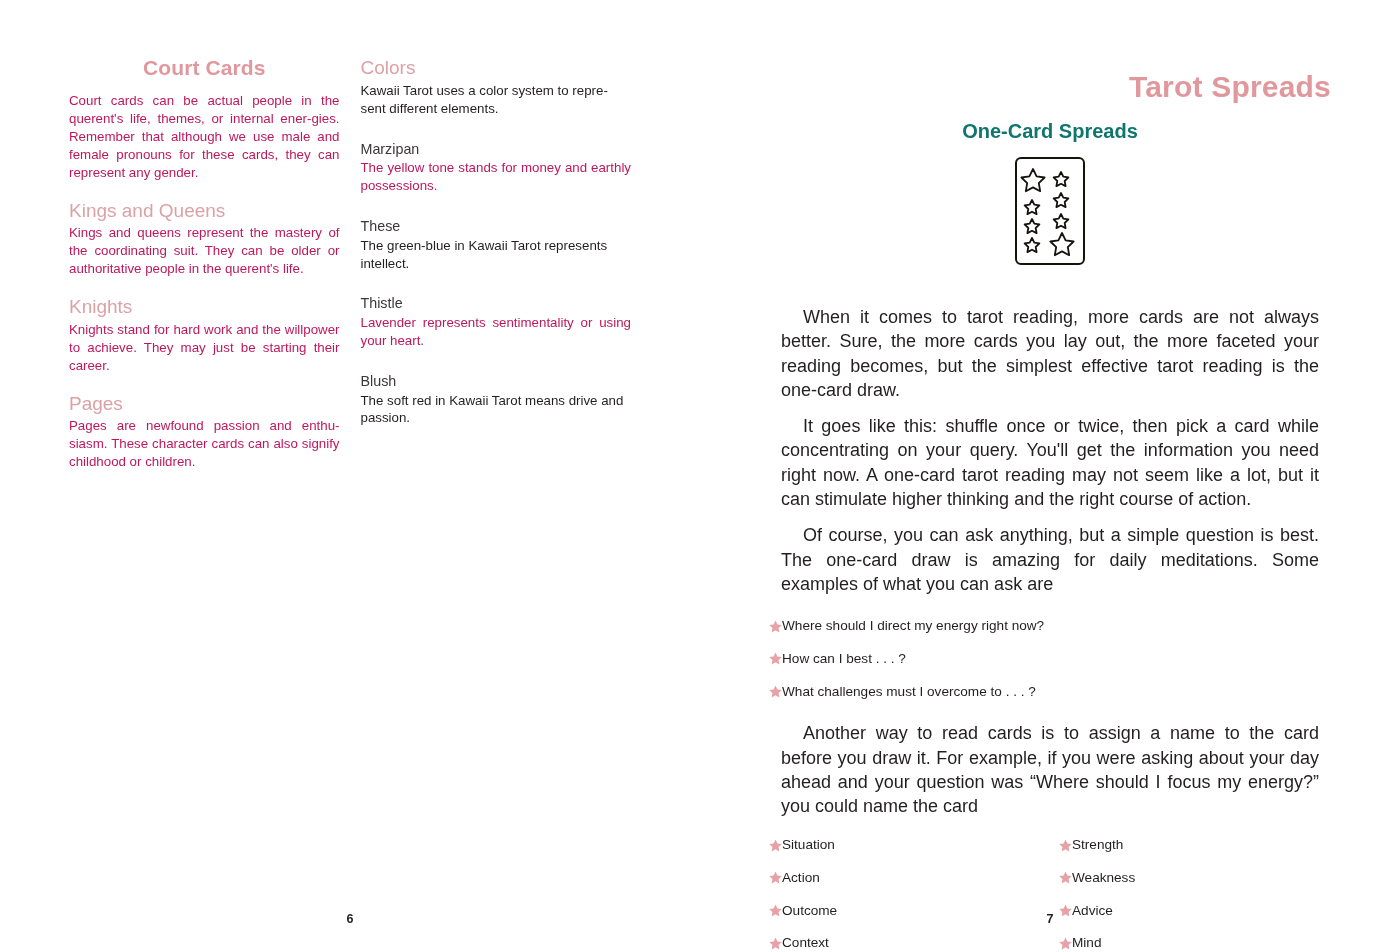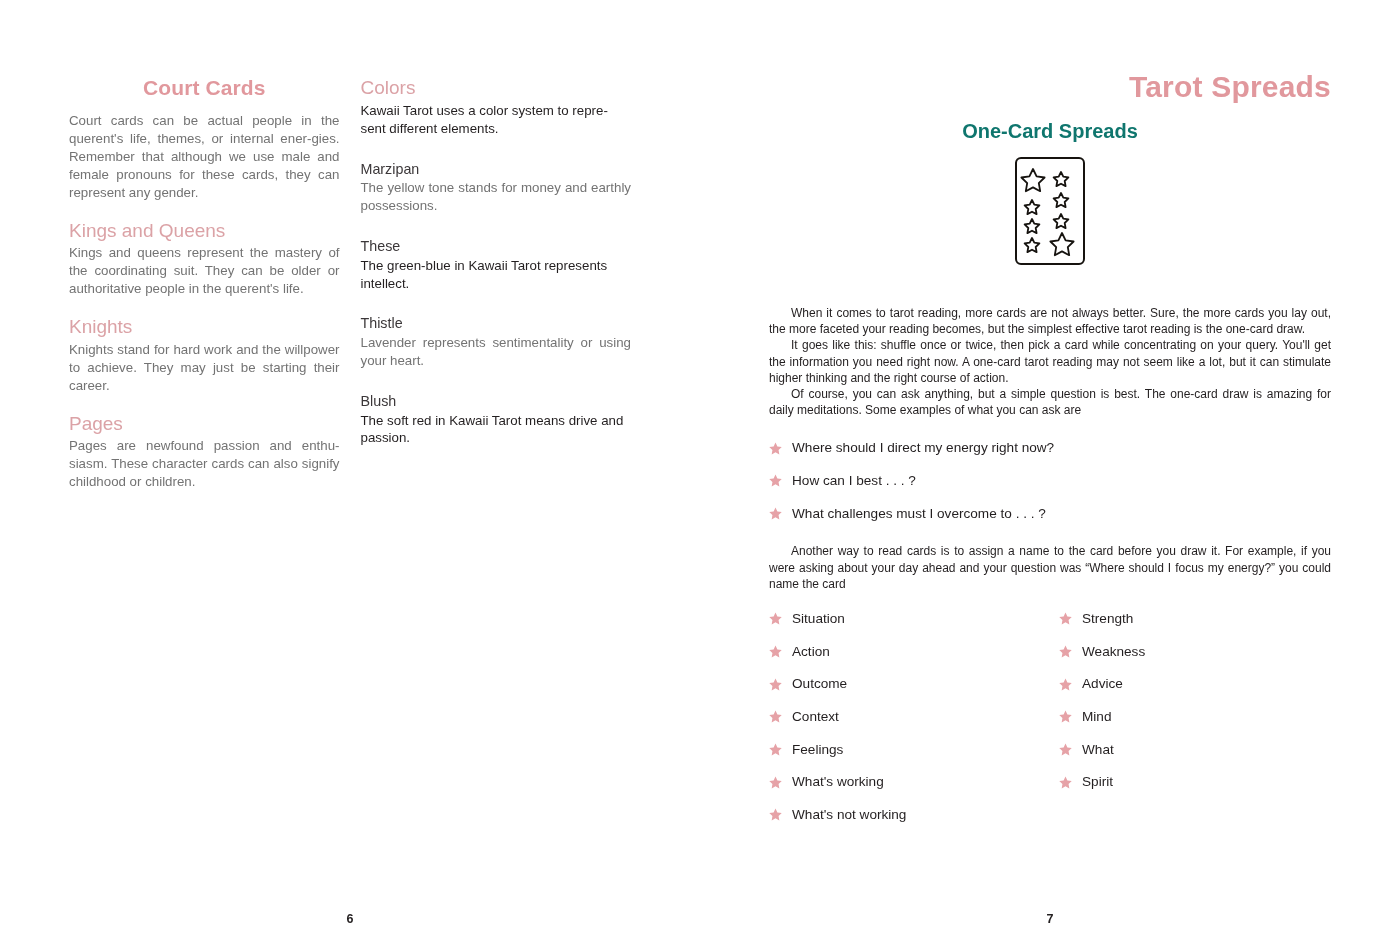--- a/index.html
+++ b/index.html
@@ -27,42 +27,42 @@
     height: 952px;
     box-sizing: border-box;
   }
   .page-left  { width: 700px; }
   .page-right { width: 700px; }
 
   
   .left-cols {
     position: absolute;
     left: 69px;
-    top: 76px;
+    top: 56px;
     width: 562px;
     display: flex;
     gap: 21px;
   }
   .col { width: 271px; }
 
   h1.section-title {
     margin: 0 0 12px 0;
     font-size: 21px;
     font-weight: bold;
     color: #e1989d;
     text-align: center;
     letter-spacing: 0.1px;
   }
 
   .body-just {
     margin: 0;
     font-size: 13.3px;
     line-height: 1.35;
     text-align: justify;
-    color: #737373;
+    color: #be185d;
     hyphens: manual;
   }
 
   .sub-pink {
     margin: 17px 0 1px 0;
     font-size: 19px;
     font-weight: normal;
     color: #dba2a6;
     line-height: 1.3;
   }
@@ -124,36 +124,35 @@
     width: 66px;
     height: 104px;
     border: 2.4px solid #16130f;
     border-radius: 6px;
     background: #ffffff;
     position: relative;
   }
   .tarot-card svg { display: block; }
 
   .para {
-    margin: 0;
-    font-size: 12px;
+    margin: 12px;
+    font-size: 18px;
     line-height: 1.35;
     text-align: justify;
     text-indent: 22px;
   }
 
   .star-list {
     margin: 21px 0 0 0;
     padding: 0;
     list-style: none;
   }
   .star-list li {
     display: flex;
     align-items: center;
-    gap: 10px;
     font-size: 13.6px;
     line-height: 1.3;
     margin-bottom: 15px;
   }
   .star-list li:last-child { margin-bottom: 0; }
 
   .star-ico {
     flex: 0 0 auto;
     width: 13px;
     height: 13px;

